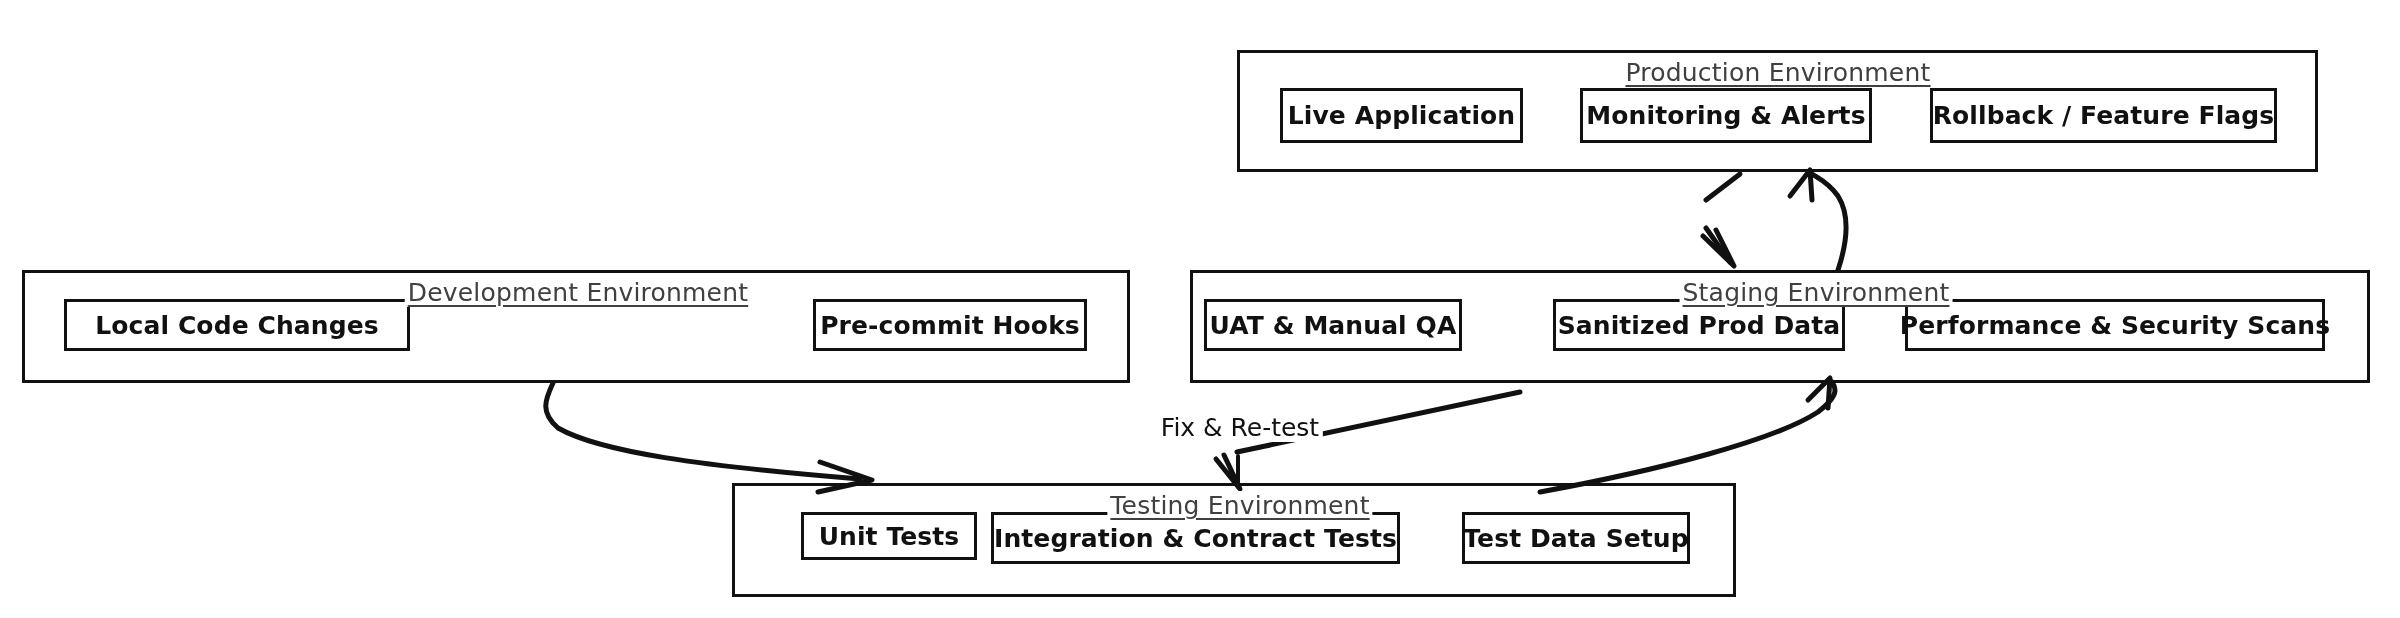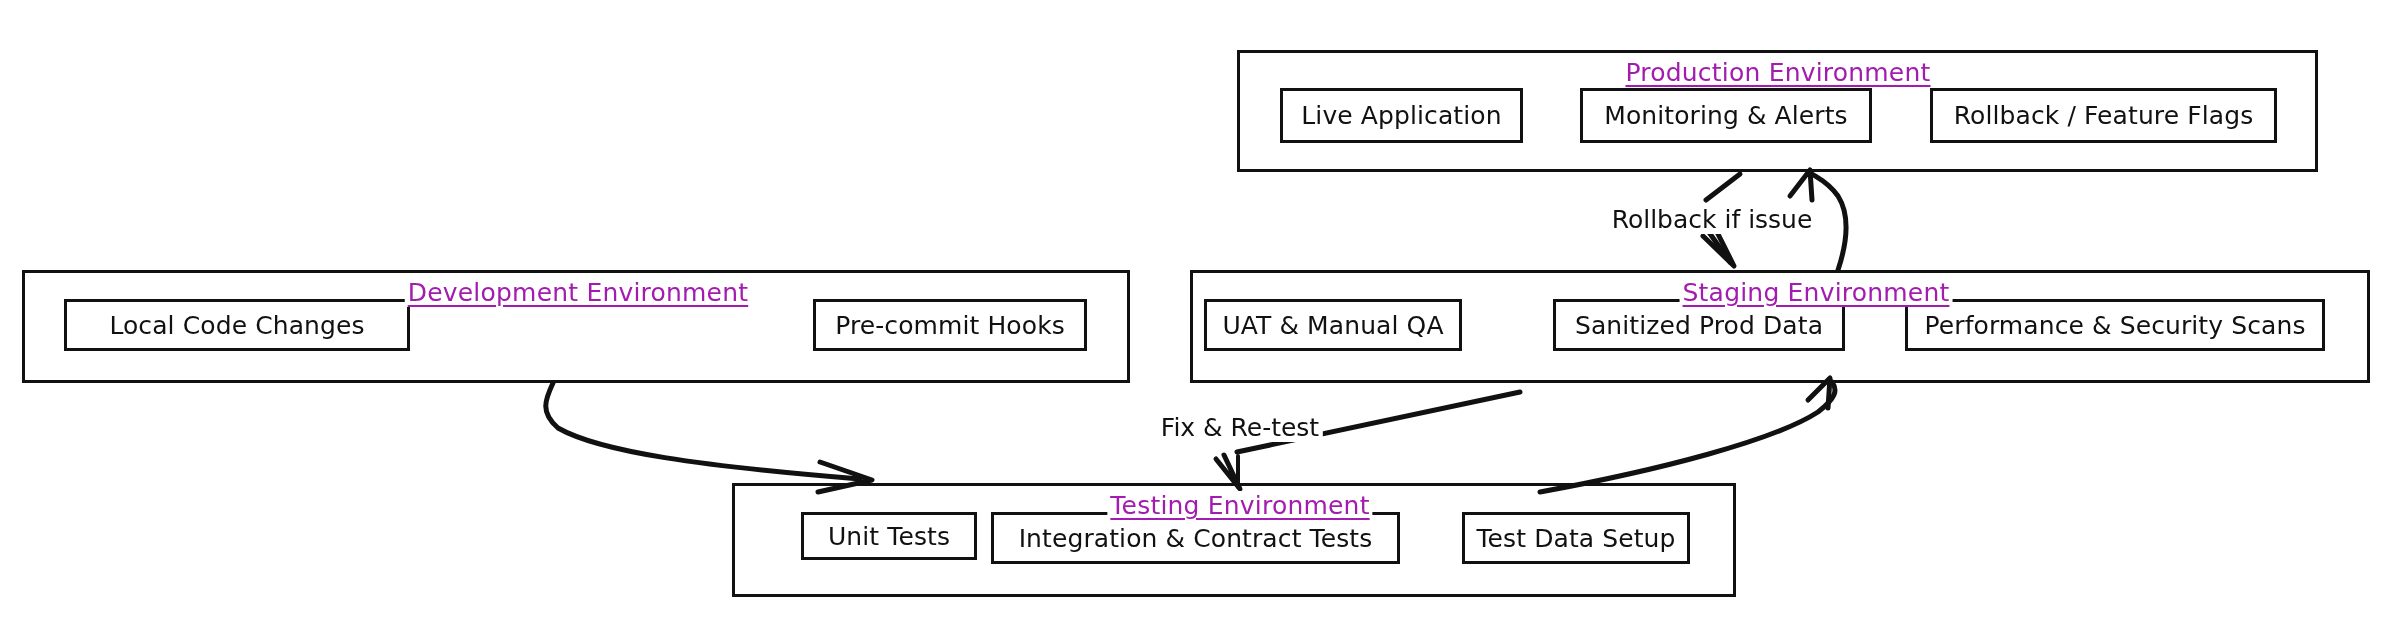--- a/index.html
+++ b/index.html
@@ -30,38 +30,39 @@
     border: 3px solid #111111;
     background: transparent;
     box-sizing: border-box;
   }
   .cluster-label {
     position: absolute;
     white-space: nowrap;
     font-family: "DejaVu Sans", sans-serif;
     font-size: 25px;
     letter-spacing: 0.2px;
-    color: #a21caf;
+    color: #404040;
     transform: translateX(-50%);
     text-decoration: underline;
     text-underline-offset: 4px;
     text-decoration-thickness: 2px;
     z-index: 6;
     background: #ffffff;
     padding: 0 3px;
   }
   .node {
     position: absolute;
     border: 3px solid #111111;
     background: #ffffff;
     box-sizing: border-box;
     display: flex;
     align-items: center;
     justify-content: center;
     z-index: 5;
+    font-weight: bold;
   }
   .node span {
     font-family: "DejaVu Sans", sans-serif;
     font-size: 25px;
     color: #111111;
     white-space: nowrap;
     letter-spacing: 0.1px;
   }
   .edge-label {
     position: absolute;
@@ -153,16 +154,15 @@
   <div class="node" style="left:801px; top:512px; width:176px; height:48px;">
     <span>Unit Tests</span>
   </div>
   <div class="node" style="left:991px; top:512px; width:409px; height:52px;">
     <span>Integration &amp; Contract Tests</span>
   </div>
   <div class="node" style="left:1462px; top:512px; width:228px; height:52px;">
     <span>Test Data Setup</span>
   </div>
 
-  <div class="edge-label" style="left:1712px; top:205px;">Rollback if issue</div>
   <div class="edge-label" style="left:1240px; top:413px;">Fix &amp; Re-test</div>
 
 </div>
 
 </body></html>

